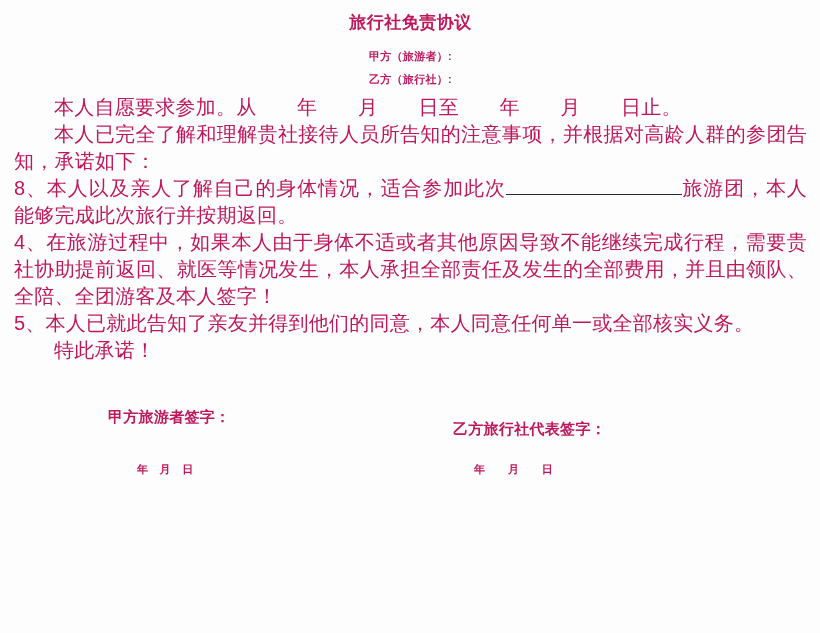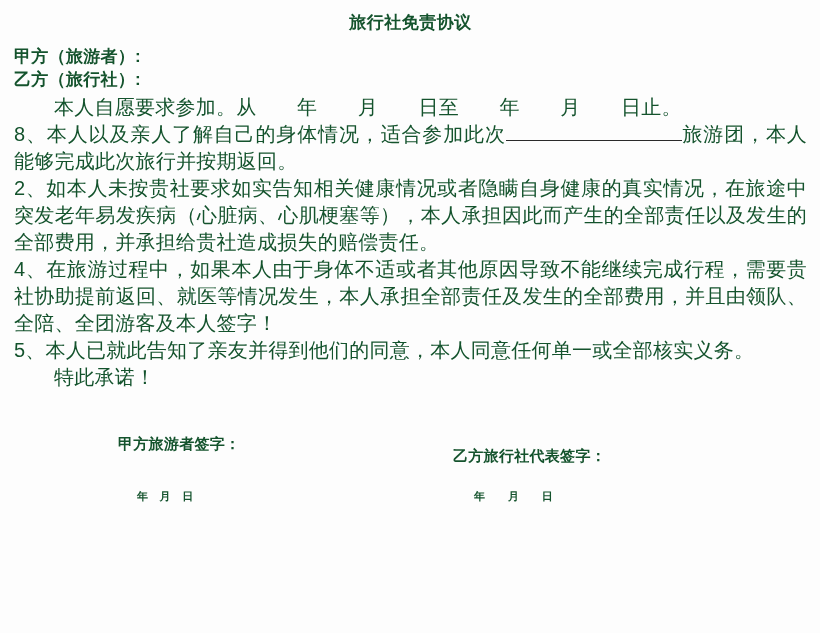--- a/index.html
+++ b/index.html
@@ -6,38 +6,39 @@
     margin: 0;
     padding: 0;
     background: #ffffff;
   }
   .page {
     position: relative;
     width: 820px;
     height: 633px;
     box-sizing: border-box;
     background: #fdfdfd;
-    color: #14532d;
+    color: #be185d;
     font-family: "Liberation Sans", sans-serif;
     padding: 12px 13px 0 14px;
     overflow: hidden;
   }
   .doc-title {
     margin: 0 0 12px 0;
     font-size: 17px;
     font-weight: 700;
     text-align: center;
     line-height: 21px;
     letter-spacing: 0.5px;
   }
   .party-line {
-    font-size: 17px;
+    font-size: 11px;
     font-weight: 700;
     line-height: 23px;
     letter-spacing: 0.3px;
+    text-align: center;
   }
   .doc-body {
     margin-top: 3px;
   }
   .doc-body p {
     margin: 0;
     font-size: 20px;
     line-height: 27px;
     letter-spacing: 0.25px;
     text-align: justify;
@@ -53,21 +54,21 @@
     vertical-align: baseline;
   }
   .sig-row {
     position: relative;
     height: 21px;
     margin-top: 44px;
     font-size: 15px;
     font-weight: 700;
     letter-spacing: 0.3px;
   }
-  .sig-row .sig-a { position: absolute; left: 104px; top: 0; }
+  .sig-row .sig-a { position: absolute; left: 94px; top: 0; }
   .sig-row .sig-b { position: absolute; left: 439px; top: 12px; font-family: Liberation Mono, monospace; }
   .date-row {
     position: relative;
     height: 21px;
     margin-top: 33px;
     font-size: 11px;
     font-weight: 700;
     letter-spacing: 0.3px;
   }
   .date-row .date-a { position: absolute; left: 123px; top: 0; }
@@ -81,24 +82,24 @@
   <h1 class="doc-title">旅行社免责协议</h1>
 
   <div class="party-line">甲方（旅游者）:</div>
 
   <div class="party-line">乙方（旅行社）:</div>
 
   <div class="doc-body">
 
     <p class="indent">本人自愿要求参加。从　　年　　月　　日至　　年　　月　　日止。</p>
 
+    <p class="indent">本人已完全了解和理解贵社接待人员所告知的注意事项，并根据对高龄人群的参团告知，承诺如下：</p>
 
     <p><span>8、本人以及亲人了解自己的身体情况，适合参加此次</span><span class="blank"></span><span>旅游团，本人能够完成此次旅行并按期返回。</span></p>
 
-    <p>2、如本人未按贵社要求如实告知相关健康情况或者隐瞒自身健康的真实情况，在旅途中突发老年易发疾病（心脏病、心肌梗塞等），本人承担因此而产生的全部责任以及发生的全部费用，并承担给贵社造成损失的赔偿责任。</p>
 
 
     <p>4、在旅游过程中，如果本人由于身体不适或者其他原因导致不能继续完成行程，需要贵社协助提前返回、就医等情况发生，本人承担全部责任及发生的全部费用，并且由领队、全陪、全团游客及本人签字！</p>
 
     <p>5、本人已就此告知了亲友并得到他们的同意，本人同意任何单一或全部核实义务。</p>
 
 
     <p class="indent">特此承诺！</p>
 
   </div>

